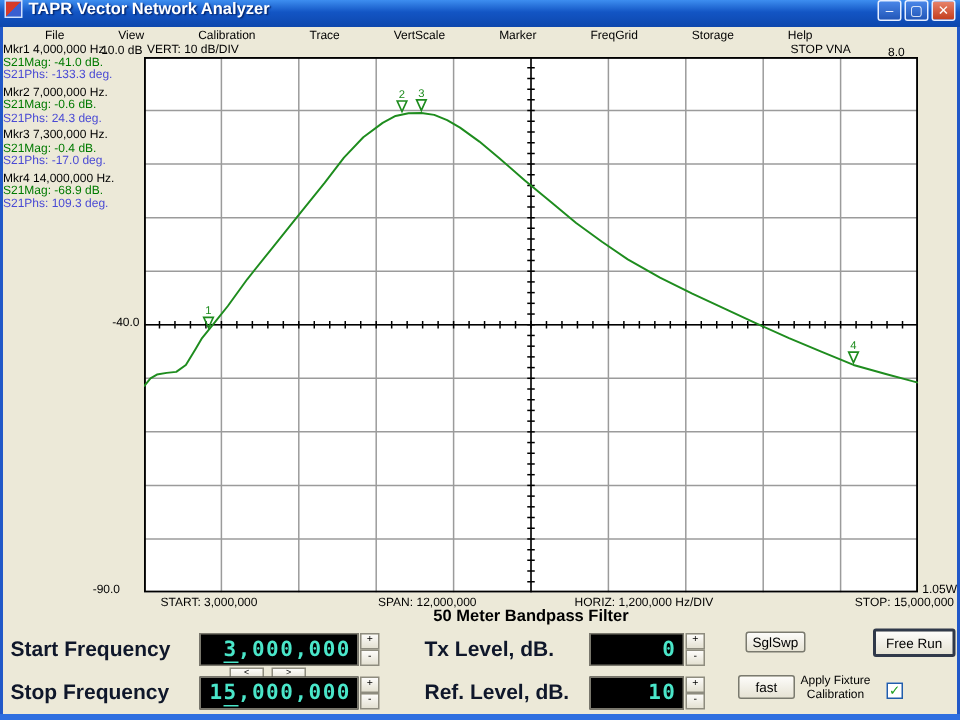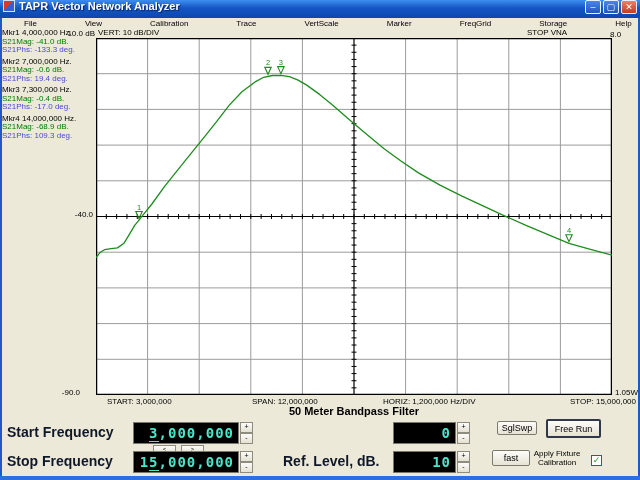--- a/index.html
+++ b/index.html
@@ -16,21 +16,21 @@
   .title { color:#fff; font-weight:bold; font-size:11px; text-shadow:1px 1px 1px #04246a; flex:1; }
   .tb-btns { display:flex; gap:2px; }
   .tb-btn { width:16px; height:14px; border:1px solid #e6eeff; border-radius:2px;
     color:#fff; font-size:9px; line-height:12px; text-align:center;
     background:linear-gradient(180deg,#4a86e8,#2257b8); cursor:default; }
   .tb-btn.close { background:linear-gradient(180deg,#e8836a,#c33d1d); }
 
   
   .menubar { position:absolute; left:0; top:18px; width:640px; height:11px;
     display:flex; align-items:center; font-size:8px; color:#000; background:#ece9d8; }
-  .menu-item { padding:0 24px; }
+  .menu-item { padding:0 6px;margin-left:24px; }
 
   
   .mkr-panel { position:absolute; left:2px; top:29px; width:93px; font-size:8px; line-height:8.5px; }
   .mkr-block { margin-bottom:3px; }
   .mkr-name { color:#000; }
   .mkr-mag { color:#007a00; }
   .mkr-phs { color:#4a4ad4; }
 
   
   .plot { position:absolute; left:96px; top:38px; width:516px; height:357px; background:#fff; }
@@ -45,21 +45,21 @@
     align-items:center; padding:0 4px; border:1px solid #7a786d; }
   .led span.cursor { border-bottom:1px solid #4ae6c9; }
   .spinner { position:absolute; width:13px; height:22px; display:flex; flex-direction:column; }
   .spin-btn { flex:1; font-size:7px; line-height:8px; text-align:center;
     background:linear-gradient(#fdfcfa,#e4e1d2); border:1px solid #8e8c7f; cursor:default; }
   .nudge { position:absolute; width:23px; height:9px; font-size:6px; line-height:7px; text-align:center;
     background:linear-gradient(#fdfcfa,#e4e1d2); border:1px solid #8e8c7f; cursor:default; }
   .btn { position:absolute; display:flex; align-items:center; justify-content:center; font-size:9px;
     color:#000; background:linear-gradient(#fdfcfa,#e6e3d4); border:1px solid #7a7a6f; border-radius:2px;
     cursor:default; }
-  .btn.default { border:2px solid #30394a; }
+  .btn.default { border:2px solid #30394a;margin-left:36px; }
   .apply-label { position:absolute; left:527px; top:449px; width:60px; font-size:8px;
     line-height:9px; text-align:center; color:#000; }
   .checkbox { position:absolute; left:591px; top:455px; width:11px; height:11px; background:#fff;
     border:1px solid #215dab; font-size:9px; line-height:9px; text-align:center; color:#21a121; }
 
   
   .edge-l { position:absolute; left:0; top:18px; bottom:0; width:2px; background:#2158c8; }
   .edge-r { position:absolute; right:0; top:18px; bottom:0; width:2px; background:#2158c8; }
   .edge-b { position:absolute; left:0; bottom:0; width:640px; height:4px; background:#2e6fe0; }
 </style>
@@ -92,38 +92,38 @@
 
   <div class="mkr-panel">
     <div class="mkr-block">
       <div class="mkr-name">Mkr1  4,000,000 Hz.</div>
       <div class="mkr-mag">S21Mag: -41.0 dB.</div>
       <div class="mkr-phs">S21Phs: -133.3 deg.</div>
     </div>
     <div class="mkr-block">
       <div class="mkr-name">Mkr2  7,000,000 Hz.</div>
       <div class="mkr-mag">S21Mag: -0.6 dB.</div>
-      <div class="mkr-phs">S21Phs: 19.4 deg.</div>
+      <div class="mkr-phs">S21Phs: 24.3 deg.</div>
     </div>
     <div class="mkr-block">
       <div class="mkr-name">Mkr3  7,300,000 Hz.</div>
       <div class="mkr-mag">S21Mag: -0.4 dB.</div>
       <div class="mkr-phs">S21Phs: -17.0 deg.</div>
     </div>
     <div class="mkr-block">
       <div class="mkr-name">Mkr4  14,000,000 Hz.</div>
       <div class="mkr-mag">S21Mag: -68.9 dB.</div>
       <div class="mkr-phs">S21Phs: 109.3 deg.</div>
     </div>
   </div>
 
   <span class="lbl" style="right:545px; top:29px;">10.0 dB</span>
   <span class="lbl" style="left:98px; top:28px;">VERT: 10 dB/DIV</span>
   <span class="lbl" style="left:527px; top:28px;">STOP VNA</span>
-  <span class="lbl" style="left:610px; top:30px;">8.0</span>
+  <span class="lbl" style="left:592px; top:30px;">8.0</span>
   <span class="lbl" style="right:547px; top:210px;">-40.0</span>
   <span class="lbl" style="right:560px; top:388px;">-90.0</span>
   <span class="lbl" style="left:67px; top:397px;margin-left:40px;">START: 3,000,000</span>
   <span class="lbl" style="left:252px; top:397px;">SPAN: 12,000,000</span>
   <span class="lbl" style="left:383px; top:397px;">HORIZ: 1,200,000 Hz/DIV</span>
   <span class="lbl" style="right:4px; top:397px;">STOP: 15,000,000</span>
   <span class="lbl" style="right:2px; top:388px;">1.05W</span>
   <div class="plot-title">50 Meter Bandpass Filter</div>
 
   <div class="plot">
@@ -268,20 +268,21 @@
       <span>0</span>
       <span>,</span>
       <span>0</span>
       <span>0</span>
       <span>0</span>
     </div>
   <div class="spinner" style="left:240px; top:422px;">
     <div class="spin-btn">+</div>
     <div class="spin-btn">-</div>
   </div>
+  <span class="ctl-label" style="left:283px; top:424px;">Tx Level, dB.</span>
   <div class="led" style="left: 393px; top: 422px; width: 63px; height: 22px; color: rgb(74, 230, 201); background: rgb(0, 0, 0);">
       <span>0</span>
     </div>
   <div class="spinner" style="left:457px; top:422px;">
     <div class="spin-btn">+</div>
     <div class="spin-btn">-</div>
   </div>
   <div class="btn" style="left:497px; top:421px; width:40px; height:14px;">SglSwp</div>
   <div class="btn default" style="left:546px; top:419px; width:55px; height:19px;">Free Run</div>
 

